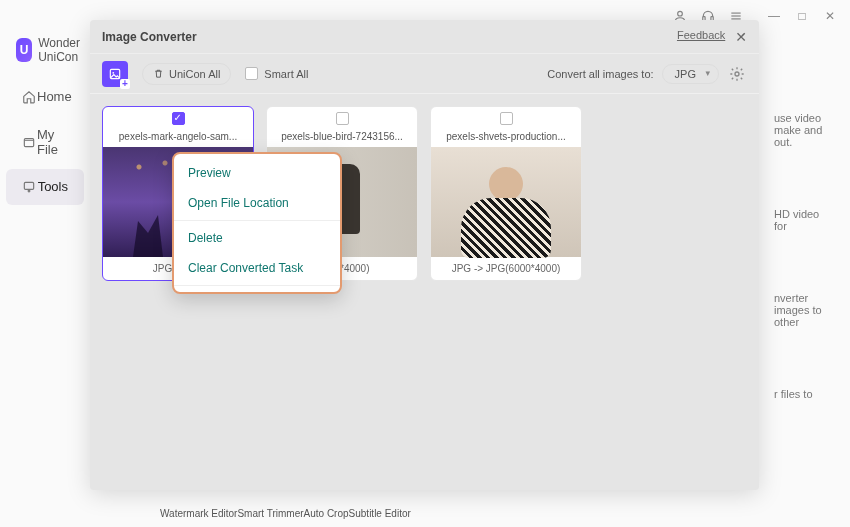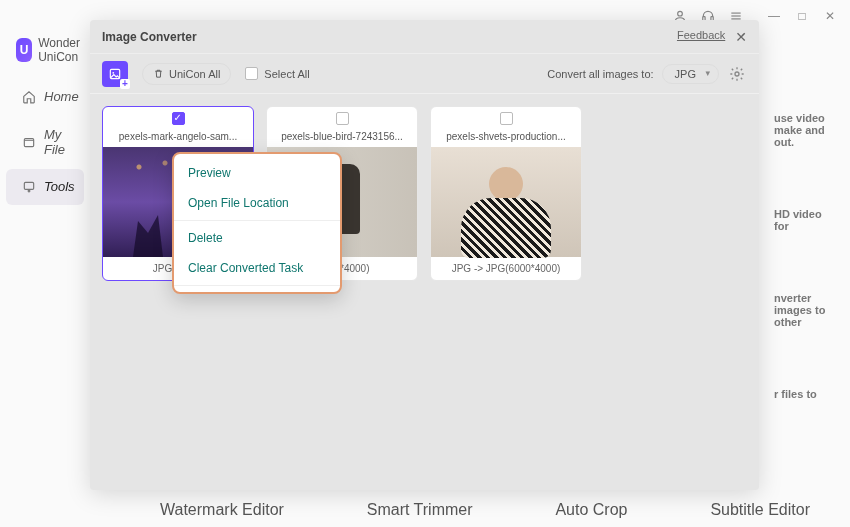--- a/index.html
+++ b/index.html
@@ -9,32 +9,32 @@
 .titlebar { height: 32px; display: flex; align-items: center; justify-content: flex-end; padding: 0 12px; gap: 12px; }
 .titlebar-icon { width: 16px; height: 16px; color: #888; display:flex; align-items:center; justify-content:center; }
 .win-controls { display: flex; gap: 12px; margin-left: 10px; }
 
 .app-body { display: flex; height: calc(100% - 32px); }
 .sidebar { width: 90px; padding-top: 0; }
 .brand { display: flex; align-items: center; gap: 6px; padding: 4px 10px 12px 16px; }
 .brand-icon { width: 24px; height: 24px; background: linear-gradient(135deg,#6d4aff,#8a5cff); border-radius: 6px; display:flex; align-items:center; justify-content:center; color:#fff; font-weight:bold; }
 .brand-text { font-size: 12px; color: #555; line-height: 1.2; }
 .nav { list-style: none; }
-.nav-item { display: flex; align-items: center; gap: 8px; padding: 10px 16px; color: #555; font-size: 13px; cursor: pointer; border-radius: 6px; margin: 2px 6px; font-style: italic; }
+.nav-item { display: flex; align-items: center; gap: 1px; padding: 10px 16px; color: #555; font-size: 13px; cursor: pointer; border-radius: 6px; margin: 2px 6px; }
 .nav-item.active { background: #eceaf0; color: #222; }
 .nav-icon { width: 16px; height: 16px; display:flex; align-items:center; justify-content:center; color:#777; }
 
 .promo { position: absolute; left: 10px; bottom: 40px; width: 130px; height: 150px; background: linear-gradient(160deg,#5c3fb8,#7a55e0); border-radius: 10px; color: #fff; padding: 12px 10px; font-size: 12px; overflow:hidden; }
 .promo::after { content:""; position:absolute; bottom:-20px; left:-20px; width:120px; height:80px; background: rgba(255,255,255,0.12); transform: rotate(-15deg); border-radius: 8px; }
 
 .content { flex: 1; padding: 0 16px; position: relative; }
 .right-fragments { position: absolute; right: 16px; top: 80px; width: 60px; font-size: 11px; color: #777; text-align: left; }
-.right-fragments div { margin-bottom: 60px; font-weight: bold; }
-
-.bottom-tools { position: absolute; bottom: 8px; left: 160px; right: 40px; display: flex; justify-content: space-between; font-size: 16px; color: #555; }
+.right-fragments div { margin-bottom: 60px; }
+
+.bottom-tools { position: absolute; bottom: 8px; left: 160px; right: 40px; display: flex; justify-content: flex-start; font-size: 10px; color: #555; }
 
 
 .modal { position: absolute; left: 90px; top: 20px; width: 669px; height: 470px; background: #e5e5e5; border-radius: 4px; box-shadow: 0 4px 24px rgba(0,0,0,0.15); display: flex; flex-direction: column; }
 .modal-header { height: 34px; display: flex; align-items: center; justify-content: space-between; padding: 0 12px; border-bottom: 1px solid #eee; }
 .modal-title { font-size: 12px; font-weight: 600; color: #444; }
 .modal-header-right { display:flex; gap:10px; }
 .feedback-link { font-size: 11px; color: #666; text-decoration: underline; }
 .close-x { font-size: 14px; color: #666; cursor: pointer; }
 
 .modal-toolbar { height: 40px; display: flex; align-items: center; padding: 0 12px; gap: 14px; border-bottom: 1px solid #f0f0f0; }
@@ -186,21 +186,21 @@
           </svg>
       </div>
       <div class="delete-all">
         <svg width="11" height="11" viewBox="0 0 24 24" fill="none" stroke="currentColor" stroke-width="2">
             <path d="M5 7h14M9 7V5h6v2m-8 0l1 13h8l1-13"></path>
           </svg>
         <span>UniCon All</span>
       </div>
       <div class="select-all">
         <span class="checkbox"></span>
-        <span>Select All</span>
+        <span>Smart All</span>
       </div>
       <div class="toolbar-spacer"></div>
       <div class="convert-to">
         <span>Convert all images to:</span>
         <div class="format-select">
           <span>JPG</span>
         </div>
         <span class="settings-gear">
             <svg width="16" height="16" viewBox="0 0 24 24" fill="none" stroke="currentColor" stroke-width="2">
               <circle cx="12" cy="12" r="3"></circle>

